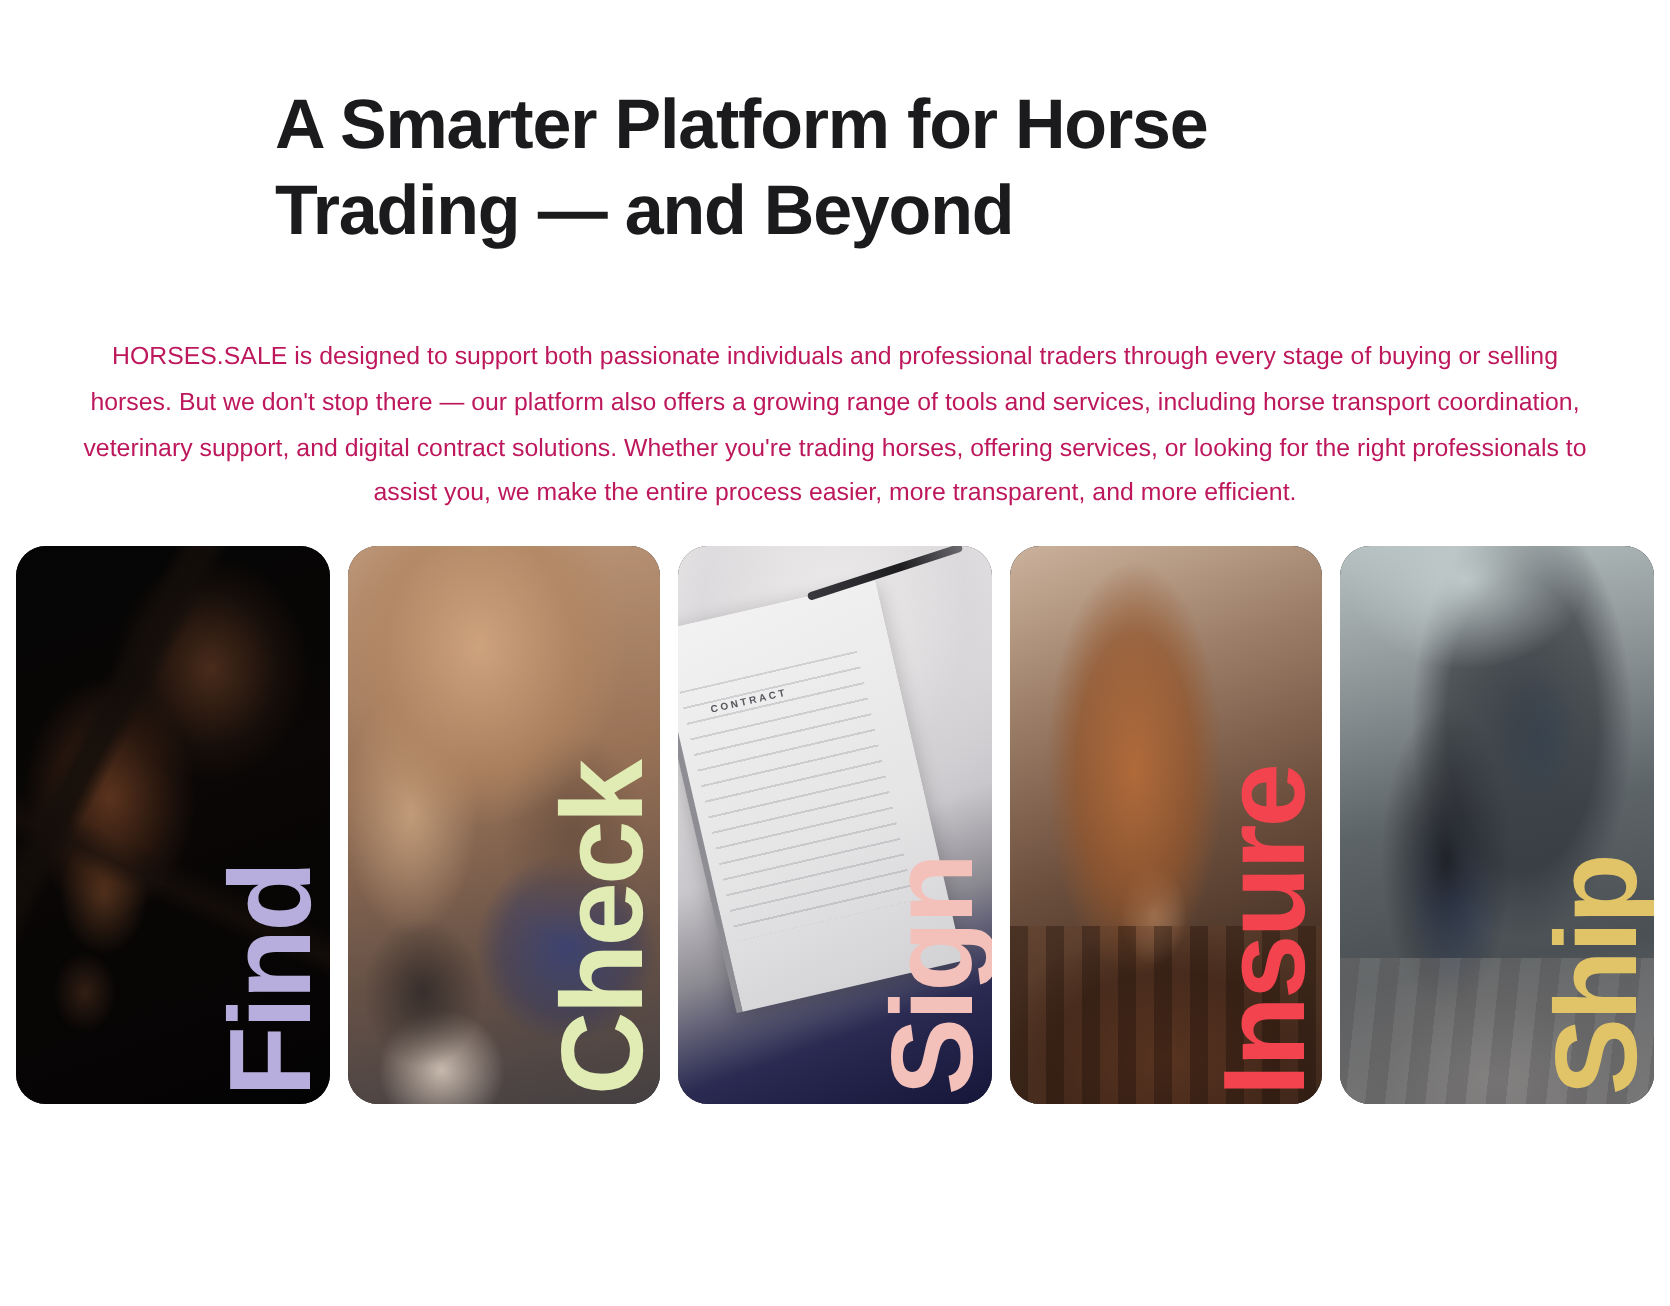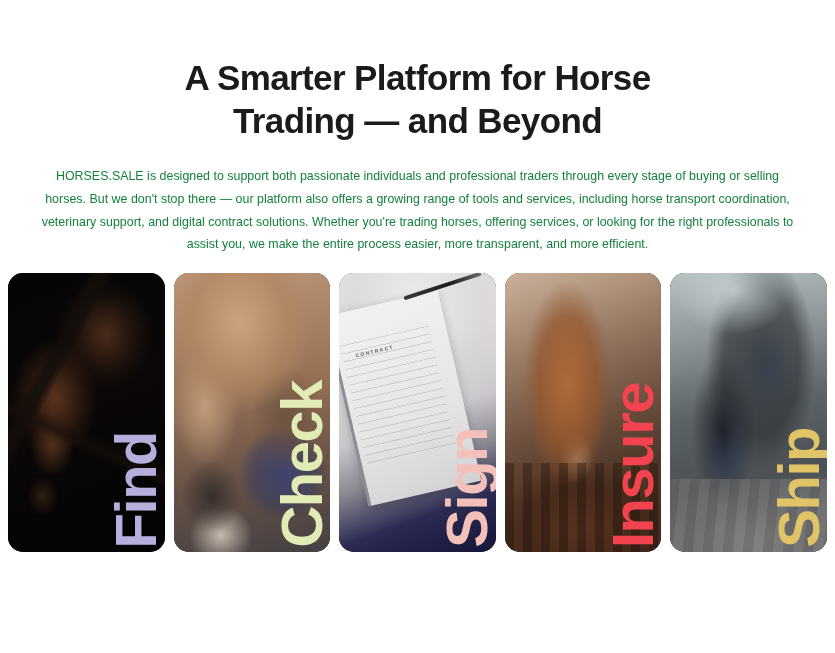--- a/index.html
+++ b/index.html
@@ -21,40 +21,40 @@
     width: 835px;
     height: 653px;
     position: relative;
     background: #ffffff;
   }
 
   
   .hero-heading {
     width: 560px;
     margin: 0 auto;
-    padding-top: 57px;
-    text-align: center;
+    padding-top: 42px;
+    text-align: left;
     font-size: 35px;
     line-height: 1.22;
     font-weight: 700;
     letter-spacing: -0.6px;
     color: #1b1b1d;
   }
 
   
   .hero-paragraph {
     width: 760px;
-    margin: 0 auto;
+    margin: 17px auto;
     padding-top: 23px;
     text-align: center;
     font-size: 12.4px;
     line-height: 1.82;
     font-weight: 500;
     letter-spacing: 0.02px;
-    color: #15803d;
+    color: #be185d;
   }
 
   
   .card-row {
     position: absolute;
     top: 273px;
     left: 8px;
     width: 819px;
     height: 279px;
     display: flex;

